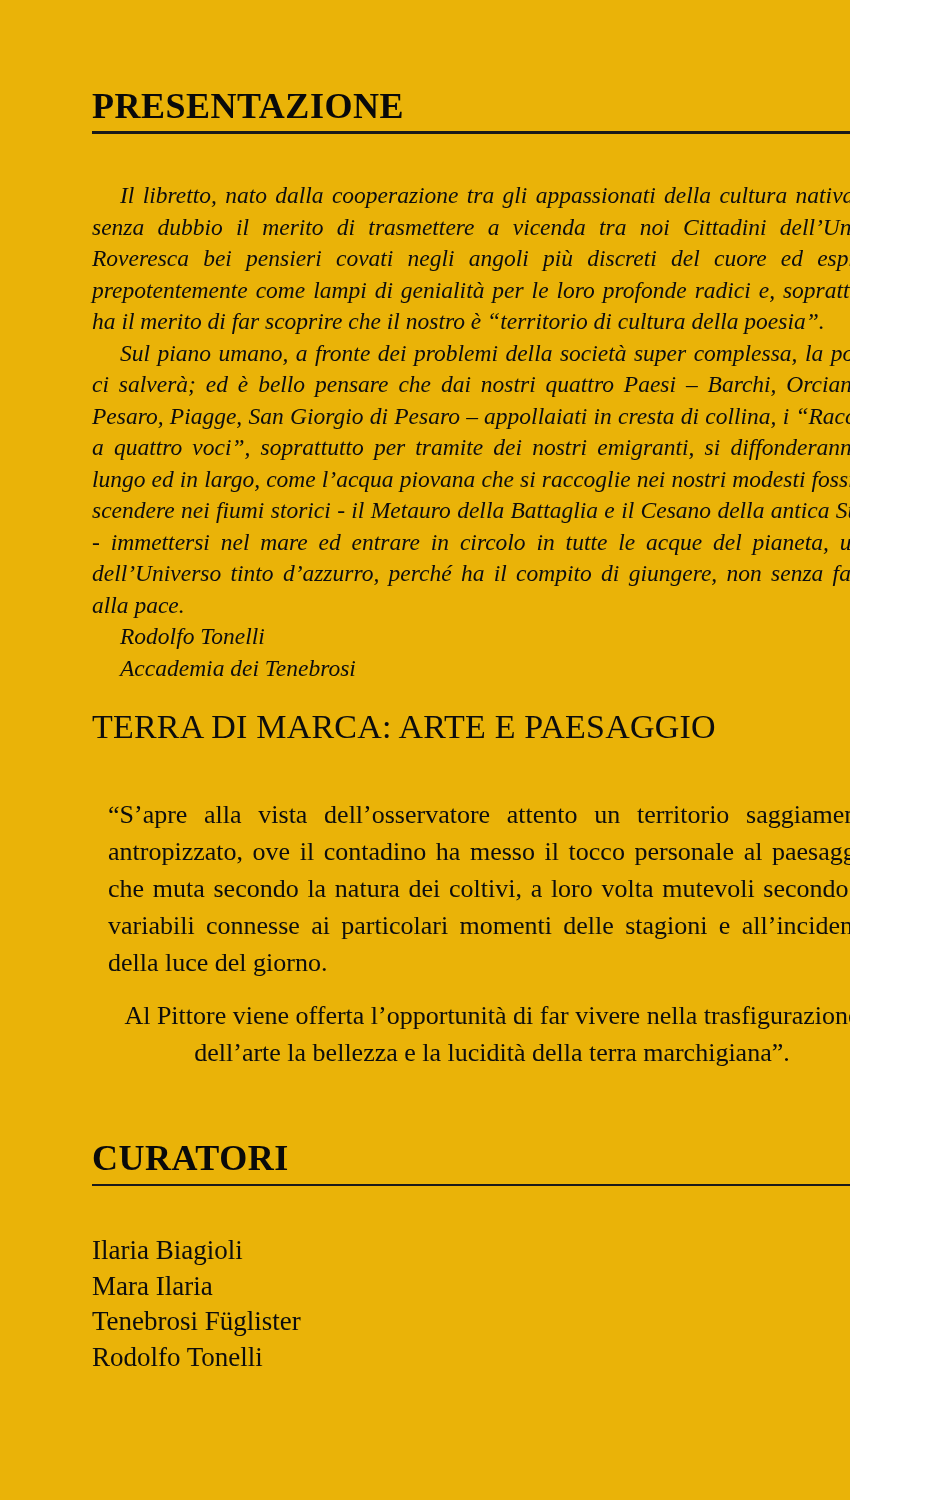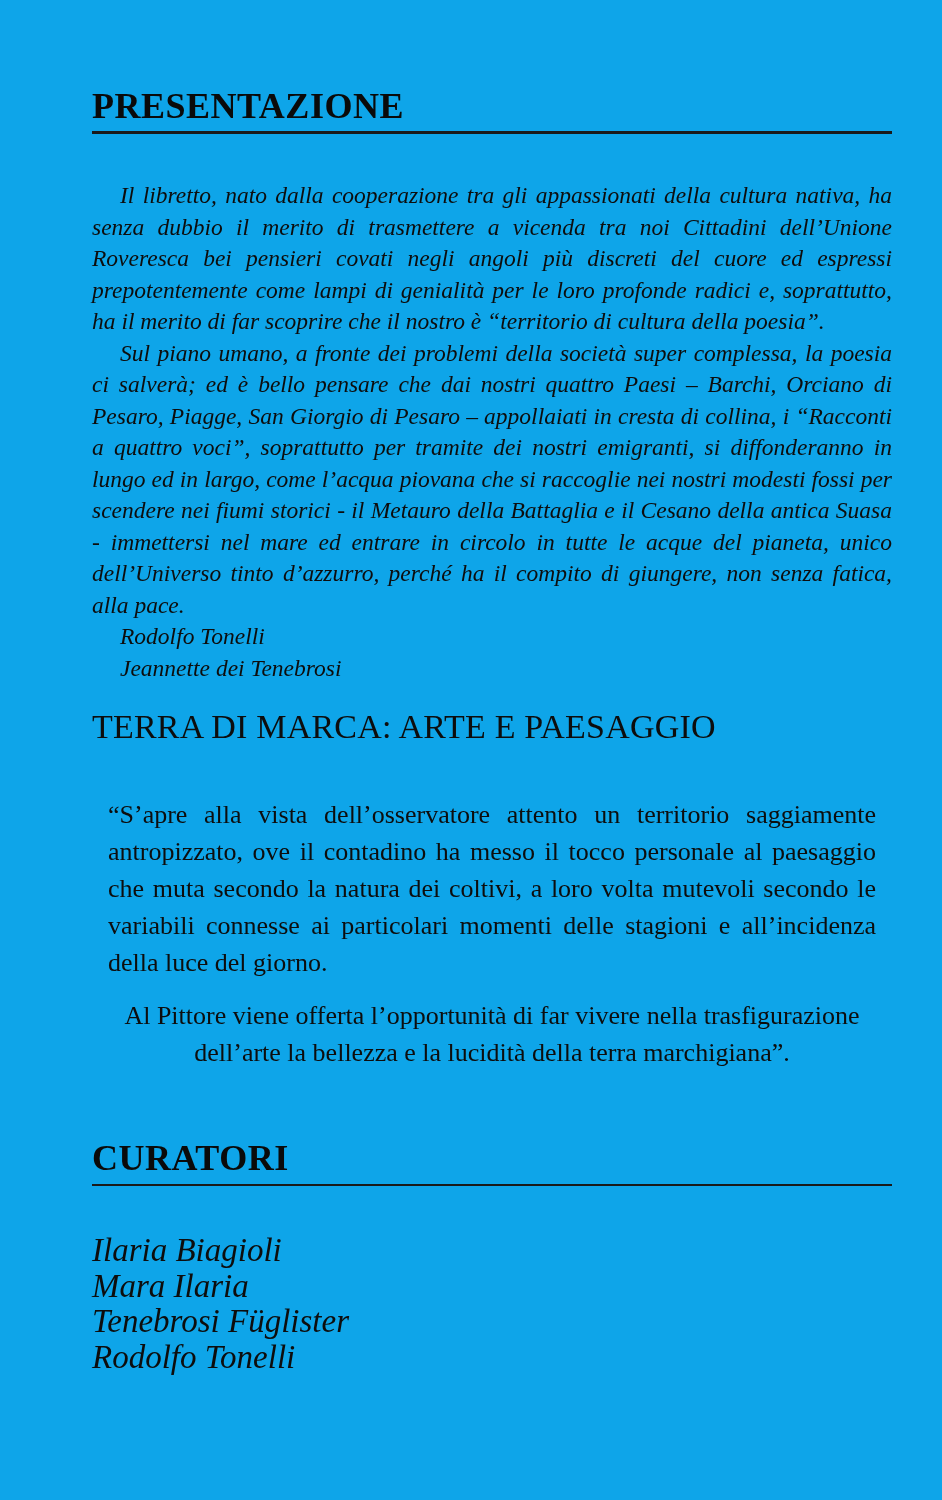--- a/index.html
+++ b/index.html
@@ -2,23 +2,23 @@
 <html><head>
 <meta charset="utf-8">
 <style>
   html, body {
     margin: 0;
     padding: 0;
     background: #ffffff;
   }
   .page {
     position: relative;
-    width: 942px;
+    width: 850px;
     height: 1500px;
-    background: #0ea5e9;
+    background: #eab308;
     overflow: hidden;
     font-family: "Liberation Serif", "DejaVu Serif", serif;
     color: #0d0d0d;
   }
   .content {
     position: absolute;
     left: 92px;
     top: 0;
     width: 800px;
   }
@@ -95,23 +95,22 @@
   }
   .quote p.ragged {
     text-align: center;
   }
 
   
   .curators {
     list-style: none;
     margin: 0;
     padding: 0;
-    font-size: 33px;
+    font-size: 27px;
     line-height: 35.5px;
-    font-style: italic;
   }
   .curators li {
     margin: 0;
     padding: 0;
     white-space: nowrap;
   }
 
   
   .blk { position: absolute; left: 0; }
 </style>
@@ -123,21 +122,21 @@
 
     <div class="blk" style="top:88px;">
       <h1 class="section-head">PRESENTAZIONE</h1>
       <div class="head-rule" style="margin-top:7px;"></div>
     </div>
 
     <div class="blk letter" style="top:180px;font-family:Liberation Serif, serif;">
       <p>Il libretto, nato dalla cooperazione tra gli appassionati della cultura nativa, ha senza dubbio il merito di trasmettere a vicenda tra noi Cittadini dell’Unione Roveresca bei pensieri covati negli angoli più discreti del cuore ed espressi prepotentemente come lampi di genialità per le loro profonde radici e, soprattutto, ha il merito di far scoprire che il nostro è “territorio di cultura della poesia”.</p>
       <p class="last-line-left">Sul piano umano, a fronte dei problemi della società super complessa, la poesia ci salverà; ed è bello pensare che dai nostri quattro Paesi – Barchi, Orciano di Pesaro, Piagge, San Giorgio di Pesaro – appollaiati in cresta di collina, i “Racconti a quattro voci”, soprattutto per tramite dei nostri emigranti, si diffonderanno in lungo ed in largo, come l’acqua piovana che si raccoglie nei nostri modesti fossi per scendere nei fiumi storici  - il Metauro della Battaglia e il Cesano della antica Suasa - immettersi nel mare ed entrare in circolo in tutte le acque del pianeta, unico dell’Universo tinto d’azzurro, perché ha il compito di giungere, non senza fatica, alla pace.</p>
       <p class="sig">Rodolfo Tonelli</p>
-      <p class="sig">Jeannette dei Tenebrosi</p>
+      <p class="sig">Accademia dei Tenebrosi</p>
     </div>
 
     <div class="blk" style="top:708px;">
       <h2 class="sub-head">TERRA DI MARCA: ARTE E PAESAGGIO</h2>
     </div>
 
     <div class="blk quote" style="top:780px;">
       <p>“S’apre alla vista dell’osservatore attento un territorio saggiamente antropizzato, ove il contadino ha messo il tocco personale al paesaggio che muta secondo la natura dei coltivi, a loro volta mutevoli secondo le variabili connesse ai particolari momenti delle stagioni e all’incidenza della luce del giorno.</p>
       <p class="ragged">Al Pittore viene offerta l’opportunità di far vivere nella trasfigurazione dell’arte la bellezza e la lucidità della terra marchigiana”.</p>
     </div>

